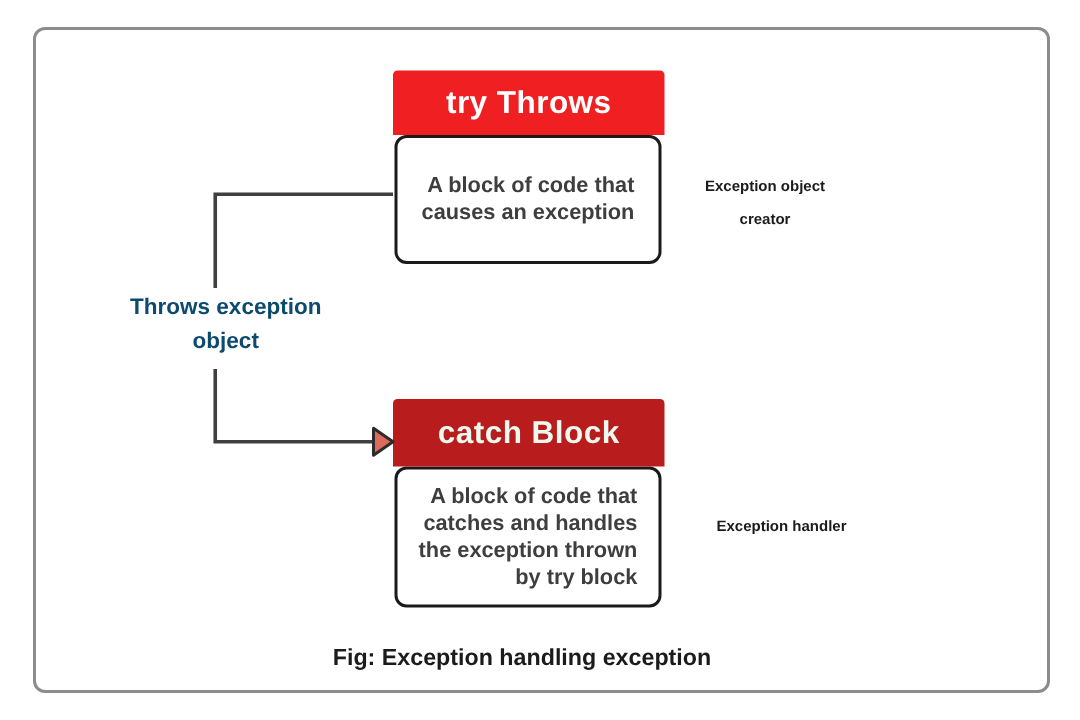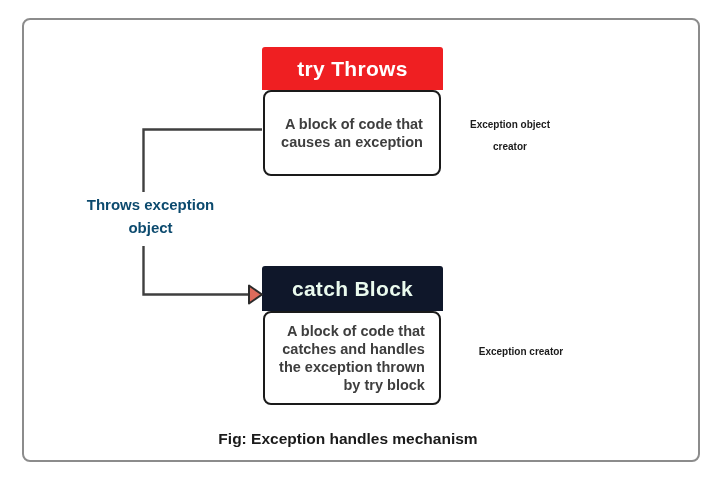--- a/index.html
+++ b/index.html
@@ -104,35 +104,35 @@
   <div class="block-header try-header" style="background-color: rgb(239, 31, 34);">
     <span class="hdr-label">try Throws</span>
   </div>
   <div class="block-body try-body">
     <span>A block of code that
 causes an exception</span>
   </div>
   <div class="side-label creator-label">Exception object
 creator</div>
 
-  <div class="block-header catch-header" style="background-color: #0f172a;">
+  <div class="block-header catch-header" style="background-color: #b91c1c;">
     <span class="hdr-label">catch Block</span>
   </div>
   <div class="block-body catch-body">
     <span>A block of code that
 catches and handles
 the exception thrown
 by try block</span>
   </div>
-  <div class="side-label handler-label">Exception creator</div>
+  <div class="side-label handler-label">Exception handler</div>
 
   <div class="throws-label">Throws exception
 object</div>
 
   <svg class="connector-svg" viewBox="0 0 720 480" xmlns="http://www.w3.org/2000/svg">
     <polyline points="262,129.5 143.5,129.5 143.5,192" fill="none" stroke-width="2.4" stroke="#3f3f3f"></polyline>
     <polyline points="143.5,246 143.5,294.5 249,294.5" fill="none" stroke-width="2.4" stroke="#3f3f3f"></polyline>
     <polygon points="249,285.5 249,303.5 262,294.5" stroke-width="2" stroke-linejoin="round" fill="#DD6B5B" stroke="#2b2b2b"></polygon>
   </svg>
 
-  <div class="caption">Fig: Exception handles mechanism</div>
+  <div class="caption">Fig: Exception handling exception</div>
 
 </div>
 
 </body></html>

